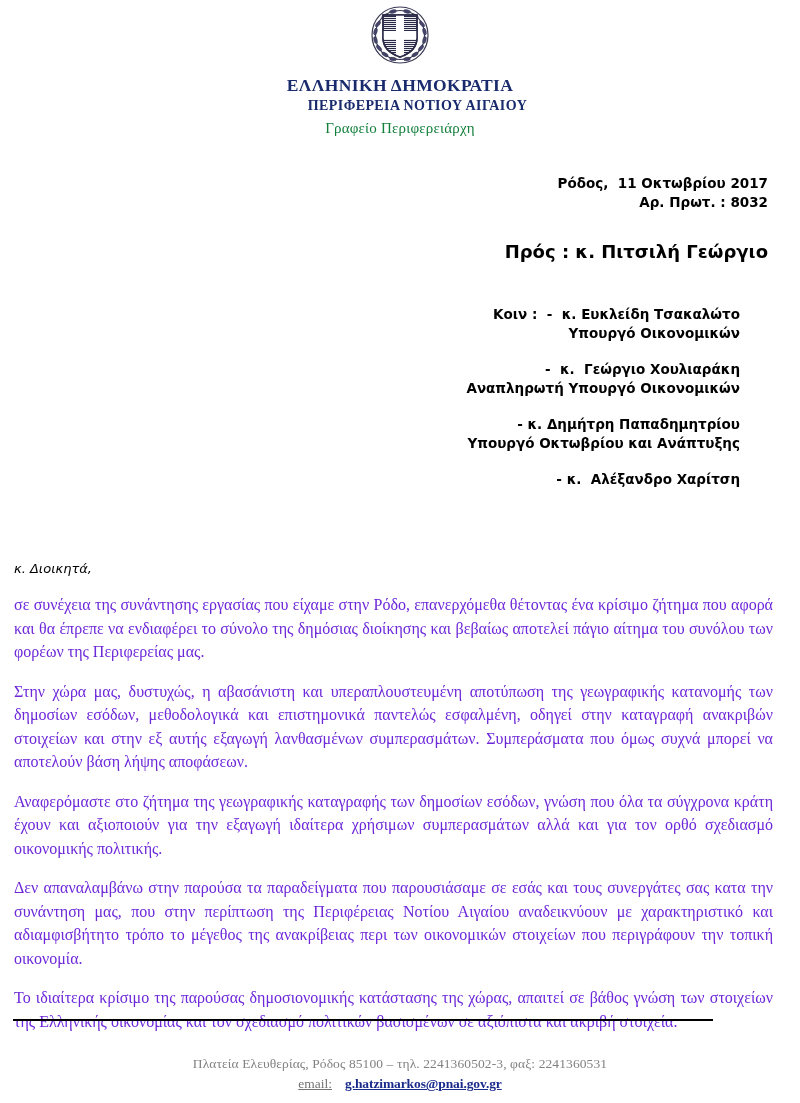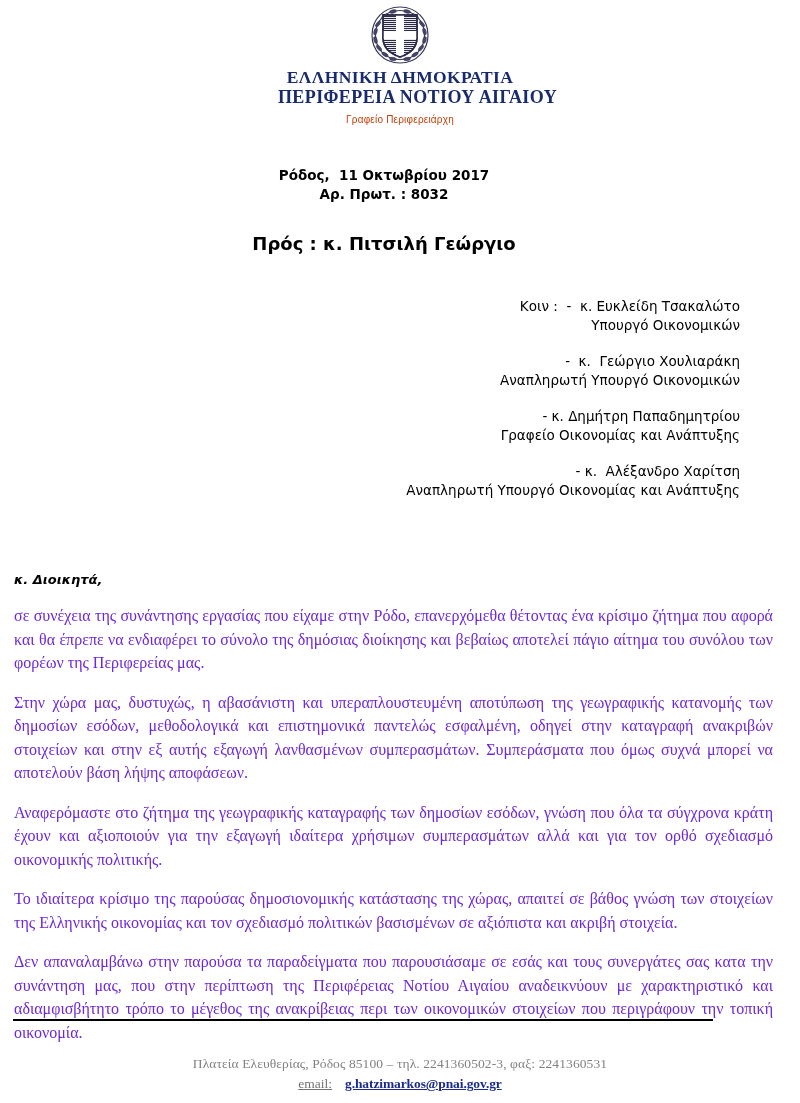--- a/index.html
+++ b/index.html
@@ -39,41 +39,41 @@
   .org-line-1,
   .org-line-2 {
     color: #1a2b6d;
     font-family: "Liberation Serif", "DejaVu Serif", serif;
     font-weight: bold;
     letter-spacing: 0.4px;
   }
   .org-line-1 {
     font-size: 17.5px;
     line-height: 20px;
-    margin-top: 1px;
+    margin-top: 9px;
   }
   .org-line-2 {
-    font-size: 18px;
+    font-size: 14px;
     line-height: 21px;
     padding-left: 35px;
   }
   .office-line {
-    color: #c2410c;
-    font-family: Liberation Sans, sans-serif;
-    font-size: 10px;
+    color: #15803d;
+    font-family: Liberation Serif, serif;
+    font-size: 15px;
     line-height: 20px;
     margin-top: 2px;
     letter-spacing: 0.2px;
   }
 
   
   .meta-zone {
     margin-top: 36px;
     padding-right: 32px;
-    text-align: center;
+    text-align: right;
     font-family: "DejaVu Sans", "Liberation Sans", sans-serif;
     font-weight: bold;
     color: #000;
   }
   .meta-block {
     font-size: 13.5px;
     line-height: 19px;
   }
   .meta-block .ln { display: block; white-space: pre; }
 
@@ -82,37 +82,37 @@
     font-size: 18px;
     line-height: 19px;
   }
   .recipient-block .ln { display: block; white-space: pre; }
 
   .cc-zone {
     margin-top: 44px;
     padding-right: 60px;
     text-align: right;
     font-family: "DejaVu Sans", "Liberation Sans", sans-serif;
-    font-weight: normal;
+    font-weight: bold;
     font-size: 13.5px;
     line-height: 19px;
   }
   .cc-group { margin-bottom: 17px; }
   .cc-group:last-child { margin-bottom: 16px; }
   .cc-group .ln { display: block; white-space: pre; }
 
   
   .body-zone {
     margin-top: 72px;
     padding-left: 14px;
     padding-right: 27px;
   }
   .salutation {
     font-family: "DejaVu Sans", "Liberation Sans", sans-serif;
-    font-weight: bold;
+    font-weight: normal;
     font-style: italic;
     font-size: 13px;
     margin-bottom: 17px;
   }
   .para {
     font-family: "Liberation Serif", "DejaVu Serif", serif;
     font-size: 16px;
     line-height: 23.5px;
     text-align: justify;
     margin: 0 0 16px 0;
@@ -225,35 +225,34 @@
     <div class="cc-group">
       <span class="ln">Κοιν :  -  κ. Ευκλείδη Τσακαλώτο</span>
       <span class="ln">Υπουργό Οικονομικών</span>
     </div>
     <div class="cc-group">
       <span class="ln">-  κ.  Γεώργιο Χουλιαράκη</span>
       <span class="ln">Αναπληρωτή Υπουργό Οικονομικών</span>
     </div>
     <div class="cc-group">
       <span class="ln">- κ. Δημήτρη Παπαδημητρίου</span>
-      <span class="ln">Γραφείο Οικονομίας και Ανάπτυξης</span>
+      <span class="ln">Υπουργό Οκτωβρίου και Ανάπτυξης</span>
     </div>
     <div class="cc-group">
       <span class="ln">- κ.  Αλέξανδρο Χαρίτση</span>
-      <span class="ln">Αναπληρωτή Υπουργό Οικονομίας και Ανάπτυξης</span>
     </div>
   </div>
 
   <div class="body-zone">
     <div class="salutation">κ. Διοικητά,</div>
     <p class="para">σε συνέχεια της συνάντησης εργασίας που είχαμε στην Ρόδο, επανερχόμεθα θέτοντας ένα κρίσιμο ζήτημα που αφορά και θα έπρεπε να ενδιαφέρει το σύνολο της δημόσιας διοίκησης και βεβαίως αποτελεί πάγιο αίτημα του συνόλου των φορέων της Περιφερείας μας.</p>
     <p class="para">Στην χώρα μας, δυστυχώς, η αβασάνιστη και υπεραπλουστευμένη αποτύπωση της γεωγραφικής κατανομής των δημοσίων εσόδων, μεθοδολογικά και επιστημονικά παντελώς εσφαλμένη, οδηγεί στην καταγραφή ανακριβών στοιχείων και στην εξ αυτής εξαγωγή λανθασμένων συμπερασμάτων. Συμπεράσματα που όμως συχνά μπορεί να αποτελούν βάση λήψης αποφάσεων.</p>
     <p class="para">Αναφερόμαστε στο ζήτημα της γεωγραφικής καταγραφής των δημοσίων εσόδων, γνώση που όλα τα σύγχρονα κράτη έχουν και αξιοποιούν για την εξαγωγή ιδαίτερα χρήσιμων συμπερασμάτων αλλά και για τον ορθό σχεδιασμό οικονομικής πολιτικής.</p>
+    <p class="para">Δεν απαναλαμβάνω στην παρούσα τα παραδείγματα που παρουσιάσαμε σε εσάς και τους συνεργάτες σας κατα την συνάντηση μας,  που στην περίπτωση της Περιφέρειας Νοτίου Αιγαίου αναδεικνύουν με χαρακτηριστικό και αδιαμφισβήτητο τρόπο το μέγεθος της ανακρίβειας περι των οικονομικών στοιχείων που περιγράφουν την τοπική οικονομία.</p>
     <p class="para">Το ιδιαίτερα κρίσιμο της παρούσας δημοσιονομικής κατάστασης της χώρας, απαιτεί σε βάθος γνώση των στοιχείων της Ελληνικής οικονομίας και τον σχεδιασμό πολιτικών βασισμένων σε αξιόπιστα και ακριβή στοιχεία.</p>
-    <p class="para">Δεν απαναλαμβάνω στην παρούσα τα παραδείγματα που παρουσιάσαμε σε εσάς και τους συνεργάτες σας κατα την συνάντηση μας,  που στην περίπτωση της Περιφέρειας Νοτίου Αιγαίου αναδεικνύουν με χαρακτηριστικό και αδιαμφισβήτητο τρόπο το μέγεθος της ανακρίβειας περι των οικονομικών στοιχείων που περιγράφουν την τοπική οικονομία.</p>
   </div>
 
   <div class="footer-rule"></div>
 
   <div class="footer">
     <div class="footer-address">Πλατεία Ελευθερίας, Ρόδος 85100 – τηλ. 2241360502-3, φαξ: 2241360531</div>
     <div class="footer-email-line">
       <span class="footer-email-label">email:</span><a class="footer-email-addr" href="#">g.hatzimarkos@pnai.gov.gr</a>
     </div>
   </div>

